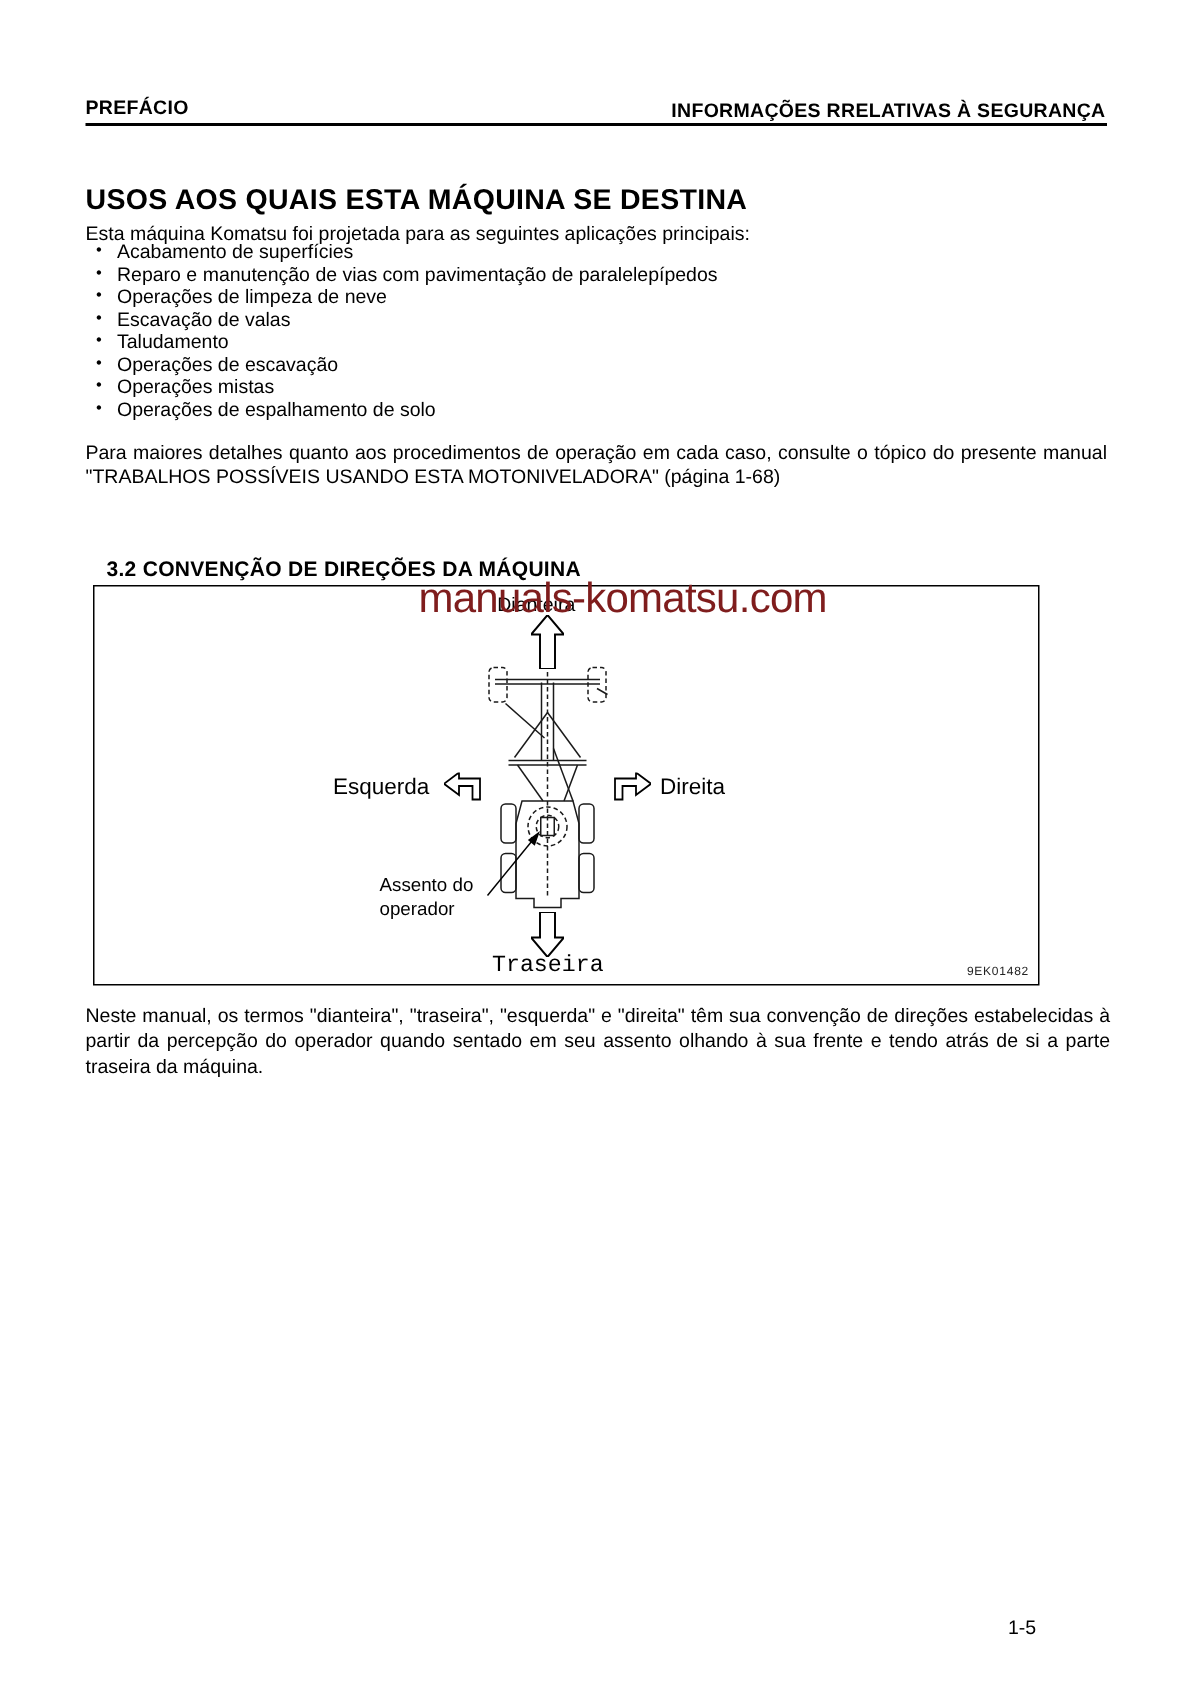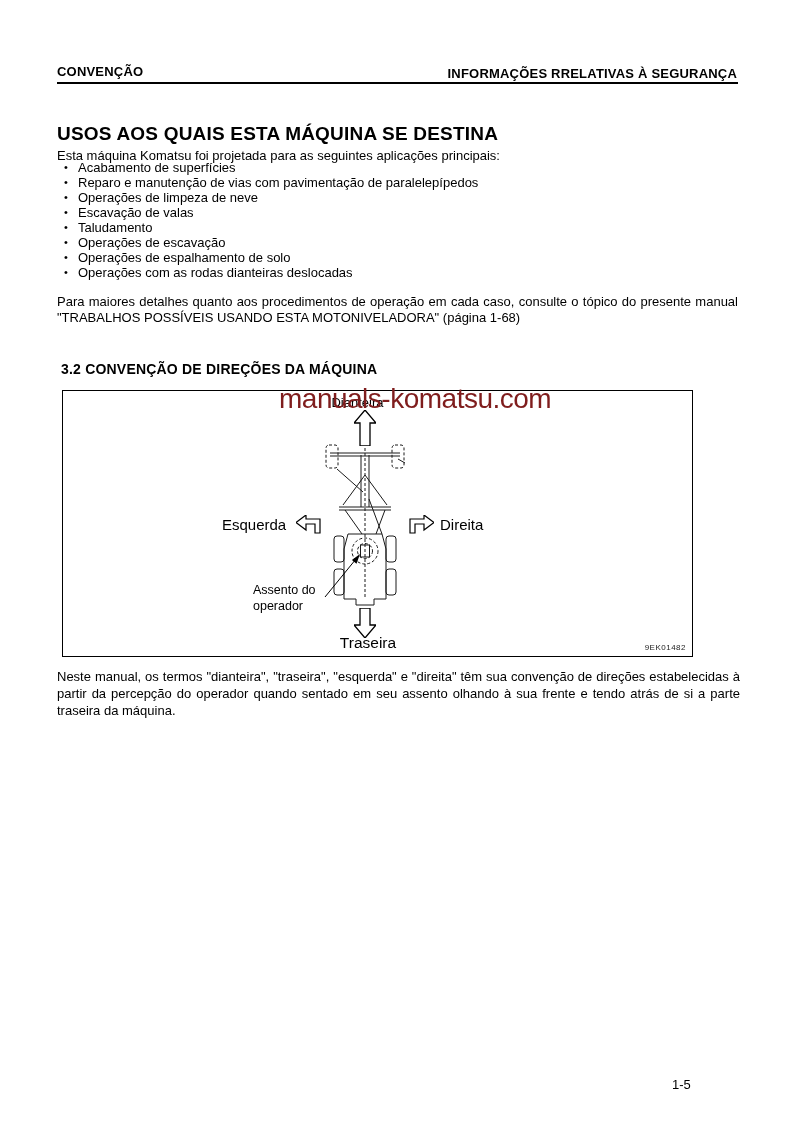--- a/index.html
+++ b/index.html
@@ -26,48 +26,48 @@
   .lbl-front{left:266px;top:4px;width:57px;text-align:center;font-size:13px;z-index:1;}
   .arrow-up{left:291px;top:19px;z-index:2;}
   .machine{left:257px;top:48px;}
   .lbl-left{left:159px;top:125px;font-size:15px;}
   .icon-left-arrow{left:233px;top:124px;}
   .icon-right-arrow{left:344px;top:124px;}
   .lbl-right{left:377px;top:125px;font-size:15px;}
   .lbl-seat{left:190px;top:191px;width:80px;font-size:12.5px;line-height:16px;}
   .pointer-svg{left:0;top:0;width:629px;height:265px;pointer-events:none;}
   .arrow-down{left:291px;top:217px;}
-  .lbl-rear{left:265px;top:243px;width:80px;text-align:center;font-size:15.5px;}
+  .lbl-rear{left:265px;top:243px;width:80px;text-align:left;font-size:15.5px;font-family:Liberation Mono, monospace;}
   .fig-code{right:6px;bottom:4px;font-size:8px;letter-spacing:.5px;color:#222;}
   .body-para{left:57px;top:668px;width:683px;font-size:13px;line-height:17px;text-align:justify;}
   .page-num{left:672px;top:1037px;font-size:13px;font-weight:normal;margin-top:40px;}
   svg{display:block;}
 </style>
 </head>
 <body>
 
-<div class="abs hdr-left">CONVENÇÃO</div>
+<div class="abs hdr-left">PREFÁCIO</div>
 <div class="abs hdr-right">INFORMAÇÕES RRELATIVAS À SEGURANÇA</div>
 <div class="abs hdr-rule"></div>
 
 <h1 class="abs doc-title" style="margin:0">USOS AOS QUAIS ESTA MÁQUINA SE DESTINA</h1>
 <div class="abs intro">Esta máquina Komatsu foi projetada para as seguintes aplicações principais:</div>
 <ul class="abs bullets">
   <li>Acabamento de superfícies</li>
   <li>Reparo e manutenção de vias com pavimentação de paralelepípedos</li>
   <li>Operações de limpeza de neve</li>
   <li>Escavação de valas</li>
   <li>Taludamento</li>
   <li>Operações de escavação</li>
+  <li>Operações mistas</li>
   <li>Operações de espalhamento de solo</li>
-  <li>Operações com as rodas dianteiras deslocadas</li>
 </ul>
 <div class="abs note-para">Para maiores detalhes quanto aos procedimentos de operação em cada caso, consulte o tópico do presente manual "TRABALHOS POSSÍVEIS USANDO ESTA MOTONIVELADORA" (página 1-68)</div>
 
-<h2 class="abs sec-heading" style="margin:4px">3.2 CONVENÇÃO DE DIREÇÕES DA MÁQUINA</h2>
+<h2 class="abs sec-heading" style="margin:14px">3.2 CONVENÇÃO DE DIREÇÕES DA MÁQUINA</h2>
 
 <div class="abs figure-box">
   <div class="abs lbl-front">Dianteira</div>
   <div class="abs watermark" style="color: #7f1d1d;">manuals-komatsu.com</div>
 
   <svg class="abs arrow-up" width="22" height="36" viewBox="0 0 22 36">
     <polygon points="11,0 22,13 16,13 16,36 6,36 6,13 0,13" fill="#fff" stroke="#000" stroke-width="1.3"></polygon>
   </svg>
 
   <svg class="abs machine" width="90" height="172" viewBox="0 0 90 172" fill="none" stroke="#1a1a1a" stroke-width="1">

